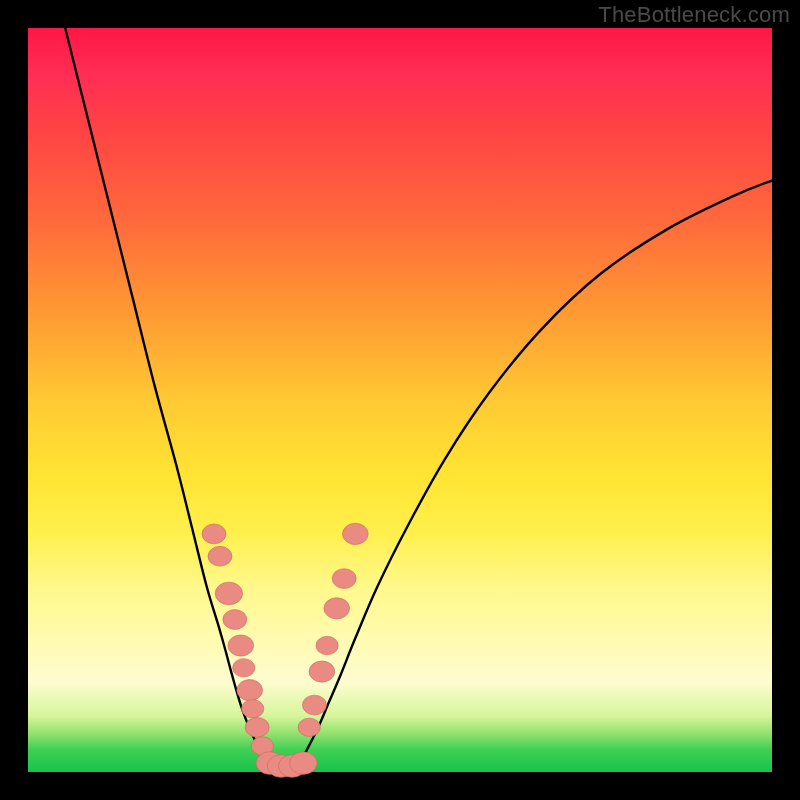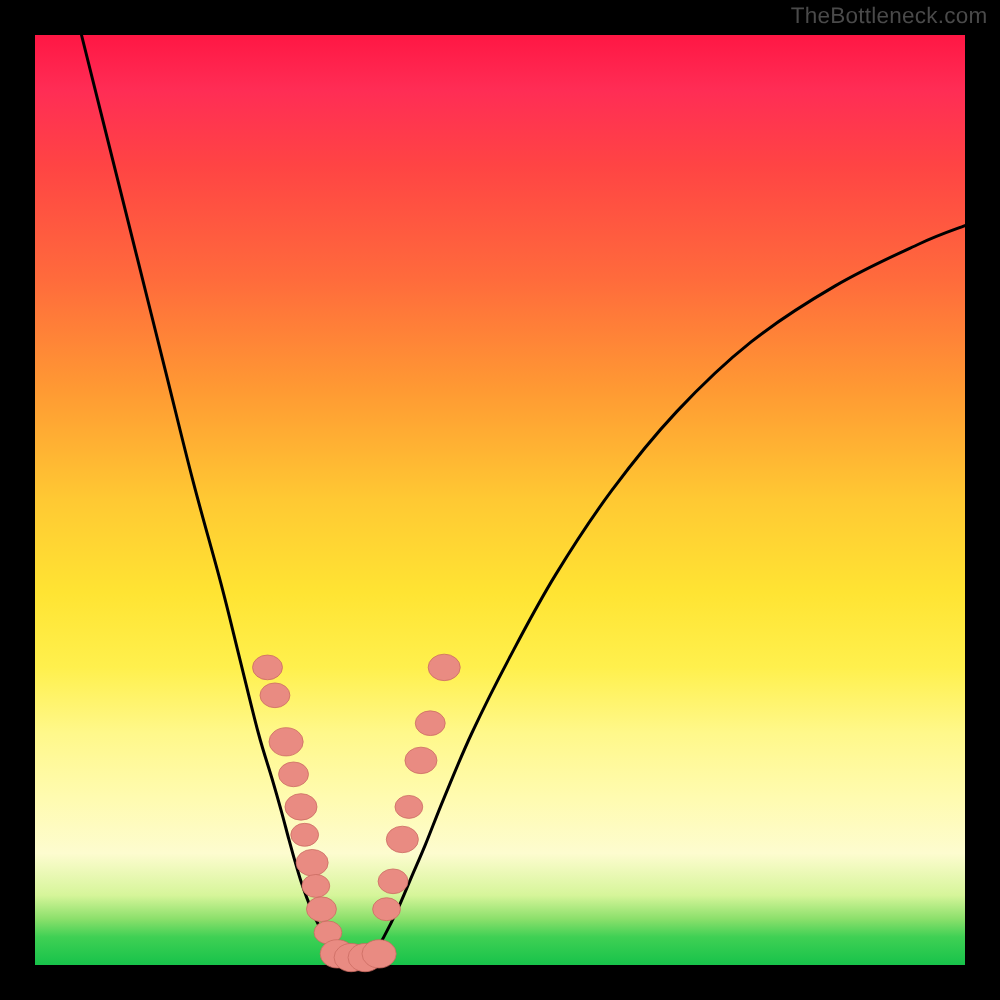--- a/index.html
+++ b/index.html
@@ -43,21 +43,21 @@
       #8de06c 95%,
       #3fd054 97%,
       #17c24a 100%
     );
   }
   .watermark {
     position: absolute;
     top: 2px;
     right: 10px;
     color: #4a4a4a;
-    font-size: 18px;
+    font-size: 22px;
     font-weight: 500;
     letter-spacing: 0.2px;
     user-select: none;
   }
   svg.curves {
     position: absolute;
     top: 0;
     left: 0;
     width: 744px;
     height: 744px;

